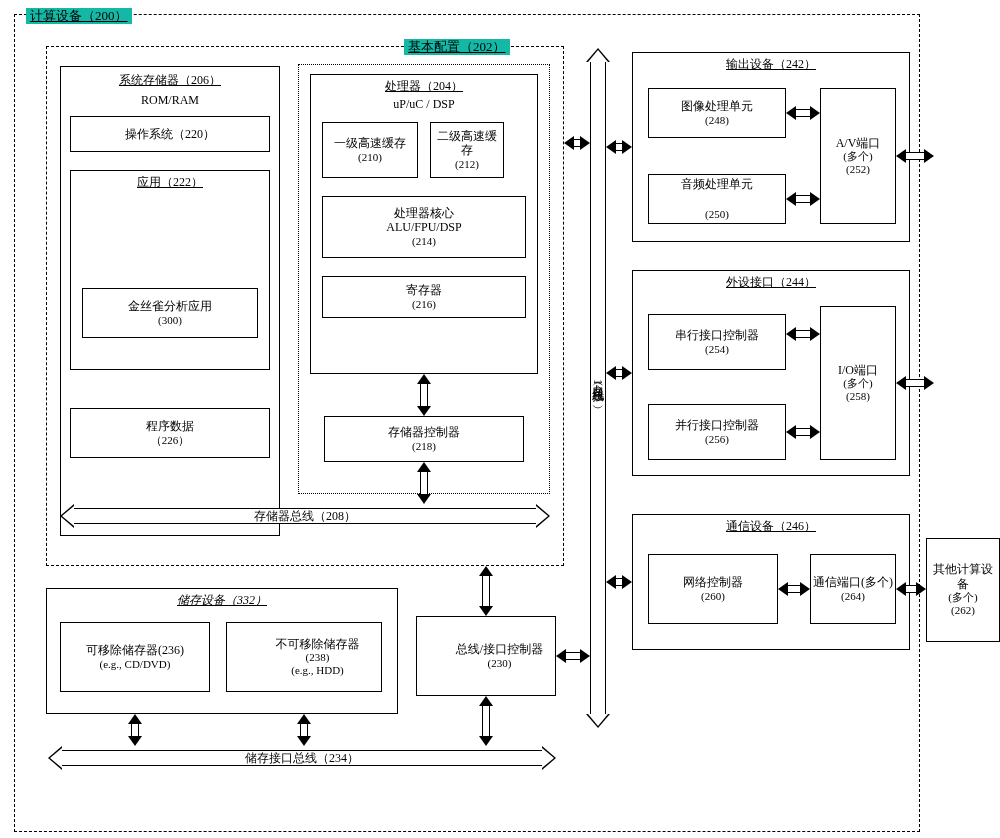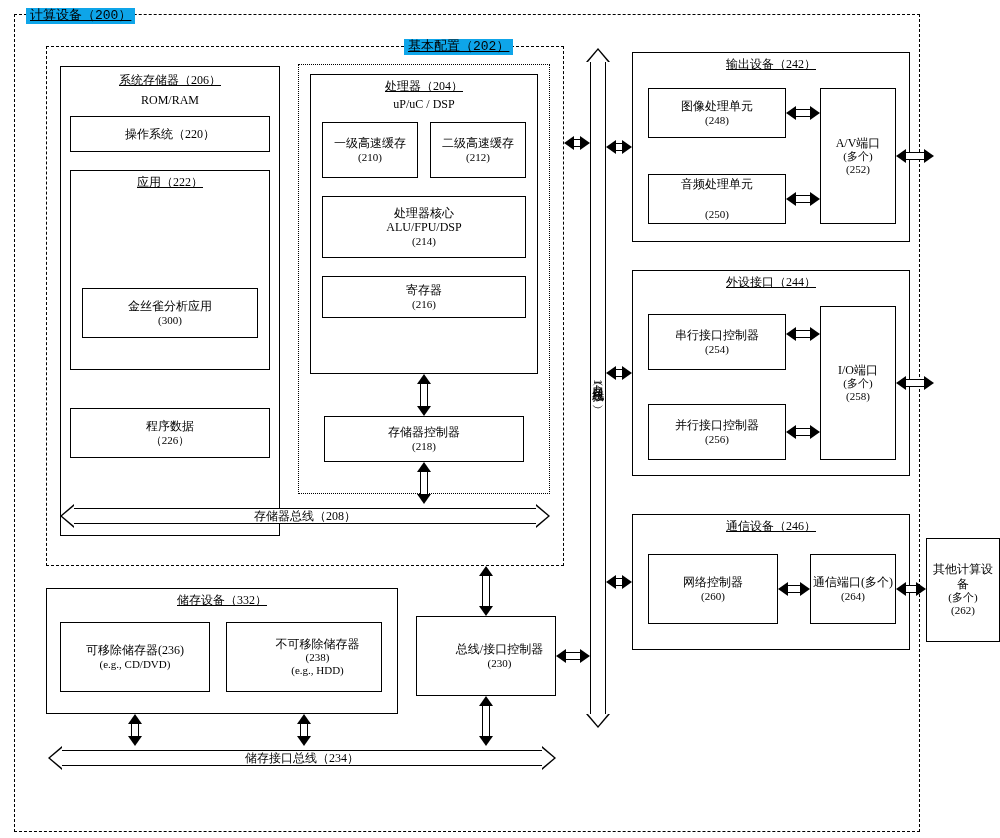--- a/index.html
+++ b/index.html
@@ -22,25 +22,24 @@
     justify-content: center;
     padding: 2px;
     background: #fff;
   }
 
   .dashed { border-style: dashed; background: transparent; }
   .dotted { border-style: dotted; background: transparent; }
 
   .title-top {
     position: absolute;
-    background: #0ea5e9;
+    background: #14b8a6;
     padding: 0 4px;
     font-size: 13px;
     text-decoration: underline;
-    font-family: Liberation Mono, monospace;
   }
 
   .lbl {
     font-size: 12px;
   }
   .sub {
     font-size: 11px;
   }
 
   
@@ -194,21 +193,21 @@
 
   <div class="box dotted" style="left:290px; top:56px; width:252px; height:430px; padding:0;"></div>
   <div class="box" style="left:302px; top:66px; width:228px; height:300px; justify-content:flex-start; padding-top:4px;">
     <div class="lbl" style="text-decoration:underline;">处理器（204）</div>
     <div class="lbl" style="margin-top:4px;">uP/uC / DSP</div>
   </div>
   <div class="box" style="left:314px; top:114px; width:96px; height:56px;">
     <span class="lbl">一级高速缓存</span>
     <span class="sub">(210)</span>
   </div>
-  <div class="box" style="left:422px; top:114px; width:96px; height:56px;">
+  <div class="box" style="left:422px; top:114px; width:74px; height:56px;">
     <span class="lbl">二级高速缓存</span>
     <span class="sub">(212)</span>
   </div>
   <div class="box" style="left:314px; top:188px; width:204px; height:62px;">
     <span class="lbl">处理器核心</span>
     <span class="lbl">ALU/FPU/DSP</span>
     <span class="sub">(214)</span>
   </div>
   <div class="box" style="left:314px; top:268px; width:204px; height:42px;">
     <span class="lbl">寄存器</span>
@@ -249,21 +248,21 @@
       <div class="shaft"></div>
     </div>
   <div class="darrow-v" style="left:473px; top:688px; height:50px;">
       <div class="shaft"></div>
     </div>
   <div class="darrow-h" style="left:548px; top:643px; width:34px;">
       <div class="shaft"></div>
     </div>
 
   <div class="box" style="left:38px; top:580px; width:352px; height:126px; justify-content:flex-start; padding-top:4px;">
-    <div class="lbl" style="text-decoration:underline;">储存设备（332）</div>
+    <div class="lbl" style="text-decoration:underline;font-style:italic;">储存设备（332）</div>
   </div>
   <div class="box" style="left:52px; top:614px; width:150px; height:70px;">
     <span class="lbl">可移除储存器(236)</span>
     <span class="sub">(e.g., CD/DVD)</span>
   </div>
   <div class="box" style="left:218px; top:614px; width:156px; height:70px;padding-left:29px;">
     <span class="lbl">不可移除储存器</span>
     <span class="sub">(238)</span>
     <span class="sub">(e.g., HDD)</span>
   </div>

